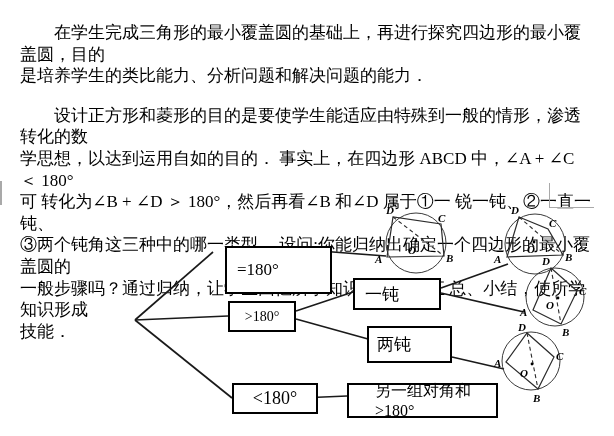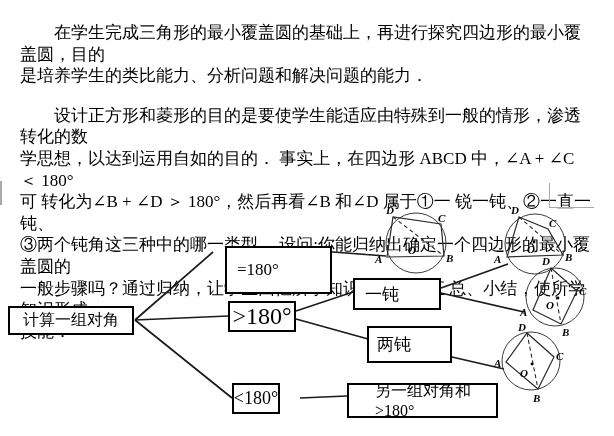--- a/index.html
+++ b/index.html
@@ -18,22 +18,22 @@
     letter-spacing:1px;
   }
   .overlay { position:absolute; left:0; top:0; width:614px; height:436px; }
   .fbox {
     position:absolute; box-sizing:border-box; border:2px solid #000;
     background:#fff; display:flex; align-items:center; font-size:17px;
   }
   .fbox.centered { justify-content:center; }
   .box-start  { left:8px;   top:306px; width:126px; height:29px; padding-left:13px; font-size:16px; }
   .box-eq180  { left:213px; top:246px; width:107px; height:48px; padding-left:10px;margin-left:12px; }
-  .box-gt180  { left:228px; top:301px; width:68px;  height:31px; font-size:24px; }
-  .box-lt180  { left:232px; top:383px; width:48px;  height:31px; font-size:18px; }
+  .box-gt180  { left:228px; top:301px; width:68px;  height:31px; font-size:14px; }
+  .box-lt180  { left:232px; top:383px; width:86px;  height:31px; font-size:18px; }
   .box-one    { left:353px; top:278px; width:88px;  height:32px; padding-left:10px; }
   .box-two    { left:367px; top:326px; width:85px;  height:37px; padding-left:8px; }
   .box-other  { left:347px; top:383px; width:151px; height:35px; font-size:16px;padding-left:26px; }
   .corner-mark-left {
     position:absolute; left:0px; top:181px; width:2px; height:24px; background:#a9a9a9;
   }
   .corner-mark-right {
     position:absolute; left:549px; top:183px; width:44px; height:24px;
     border-left:1px solid #a9a9a9; border-bottom:1px solid #a9a9a9;
   }
@@ -122,23 +122,20 @@
       <line class="diag" x1="527" y1="333" x2="538" y2="389"></line>
       <circle cx="532" cy="364" r="1.4" fill="#000"></circle>
       <text class="vlabel" x="494" y="367">A</text>
       <text class="vlabel" x="533" y="402">B</text>
       <text class="vlabel" x="556" y="360">C</text>
       <text class="vlabel" x="518" y="331">D</text>
       <text class="vlabel" x="520" y="377">O</text>
     </g>
   </svg>
 
-  <div class="fbox box-start">
-    <span>计算一组对角</span>
-  </div>
   <div class="fbox box-eq180">
     <span>=180°</span>
   </div>
   <div class="fbox box-gt180 centered">
     <span>&gt;180°</span>
   </div>
   <div class="fbox box-lt180 centered">
     <span>&lt;180°</span>
   </div>
   <div class="fbox box-two">

